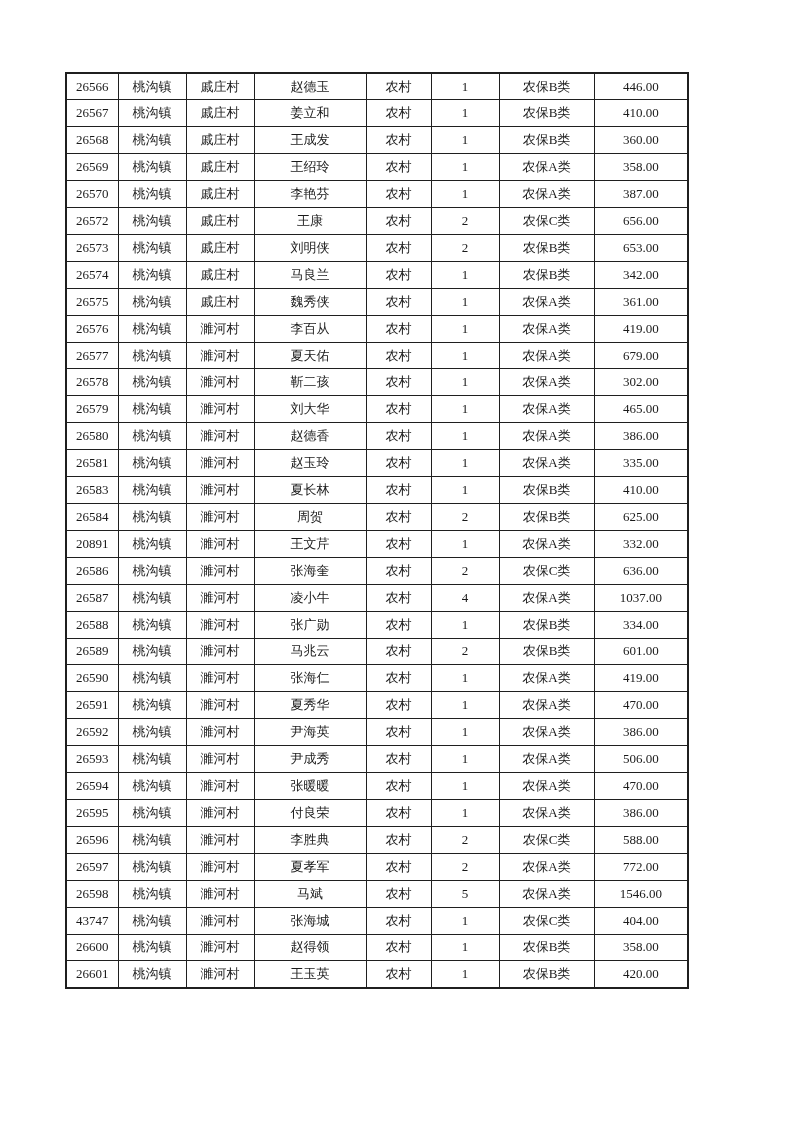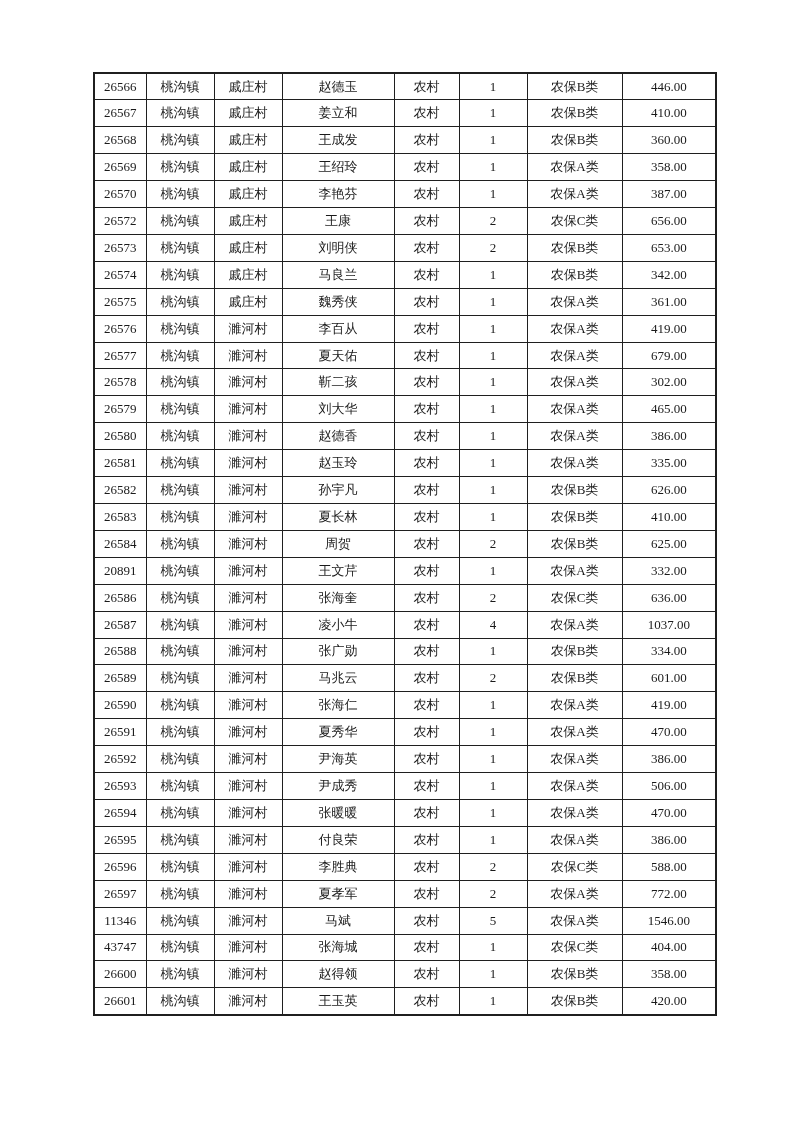--- a/index.html
+++ b/index.html
@@ -16,21 +16,20 @@
     height: 1122px;
     background: var(--page-bg);
     position: relative;
     font-family: "Liberation Serif", "DejaVu Serif", serif;
     overflow: hidden;
   }
   .sheet {
     position: absolute;
     left: 65px;
     top: 72px;
-    margin-left: 28px;
   }
   table.grid {
     border-collapse: collapse;
     table-layout: fixed;
     width: 622px;
     border: 2px solid var(--border-color);
   }
   table.grid td {
     border: 1px solid var(--border-color);
     text-align: center;
@@ -205,30 +204,20 @@
           <td>26581</td>
           <td>桃沟镇</td>
           <td>濉河村</td>
           <td>赵玉玲</td>
           <td>农村</td>
           <td>1</td>
           <td>农保A类</td>
           <td>335.00</td>
         </tr>
         <tr>
-          <td>26582</td>
-          <td>桃沟镇</td>
-          <td>濉河村</td>
-          <td>孙宇凡</td>
-          <td>农村</td>
-          <td>1</td>
-          <td>农保B类</td>
-          <td>626.00</td>
-        </tr>
-        <tr>
           <td>26583</td>
           <td>桃沟镇</td>
           <td>濉河村</td>
           <td>夏长林</td>
           <td>农村</td>
           <td>1</td>
           <td>农保B类</td>
           <td>410.00</td>
         </tr>
         <tr>
@@ -365,21 +354,21 @@
           <td>26597</td>
           <td>桃沟镇</td>
           <td>濉河村</td>
           <td>夏孝军</td>
           <td>农村</td>
           <td>2</td>
           <td>农保A类</td>
           <td>772.00</td>
         </tr>
         <tr>
-          <td>11346</td>
+          <td>26598</td>
           <td>桃沟镇</td>
           <td>濉河村</td>
           <td>马斌</td>
           <td>农村</td>
           <td>5</td>
           <td>农保A类</td>
           <td>1546.00</td>
         </tr>
         <tr>
           <td>43747</td>

